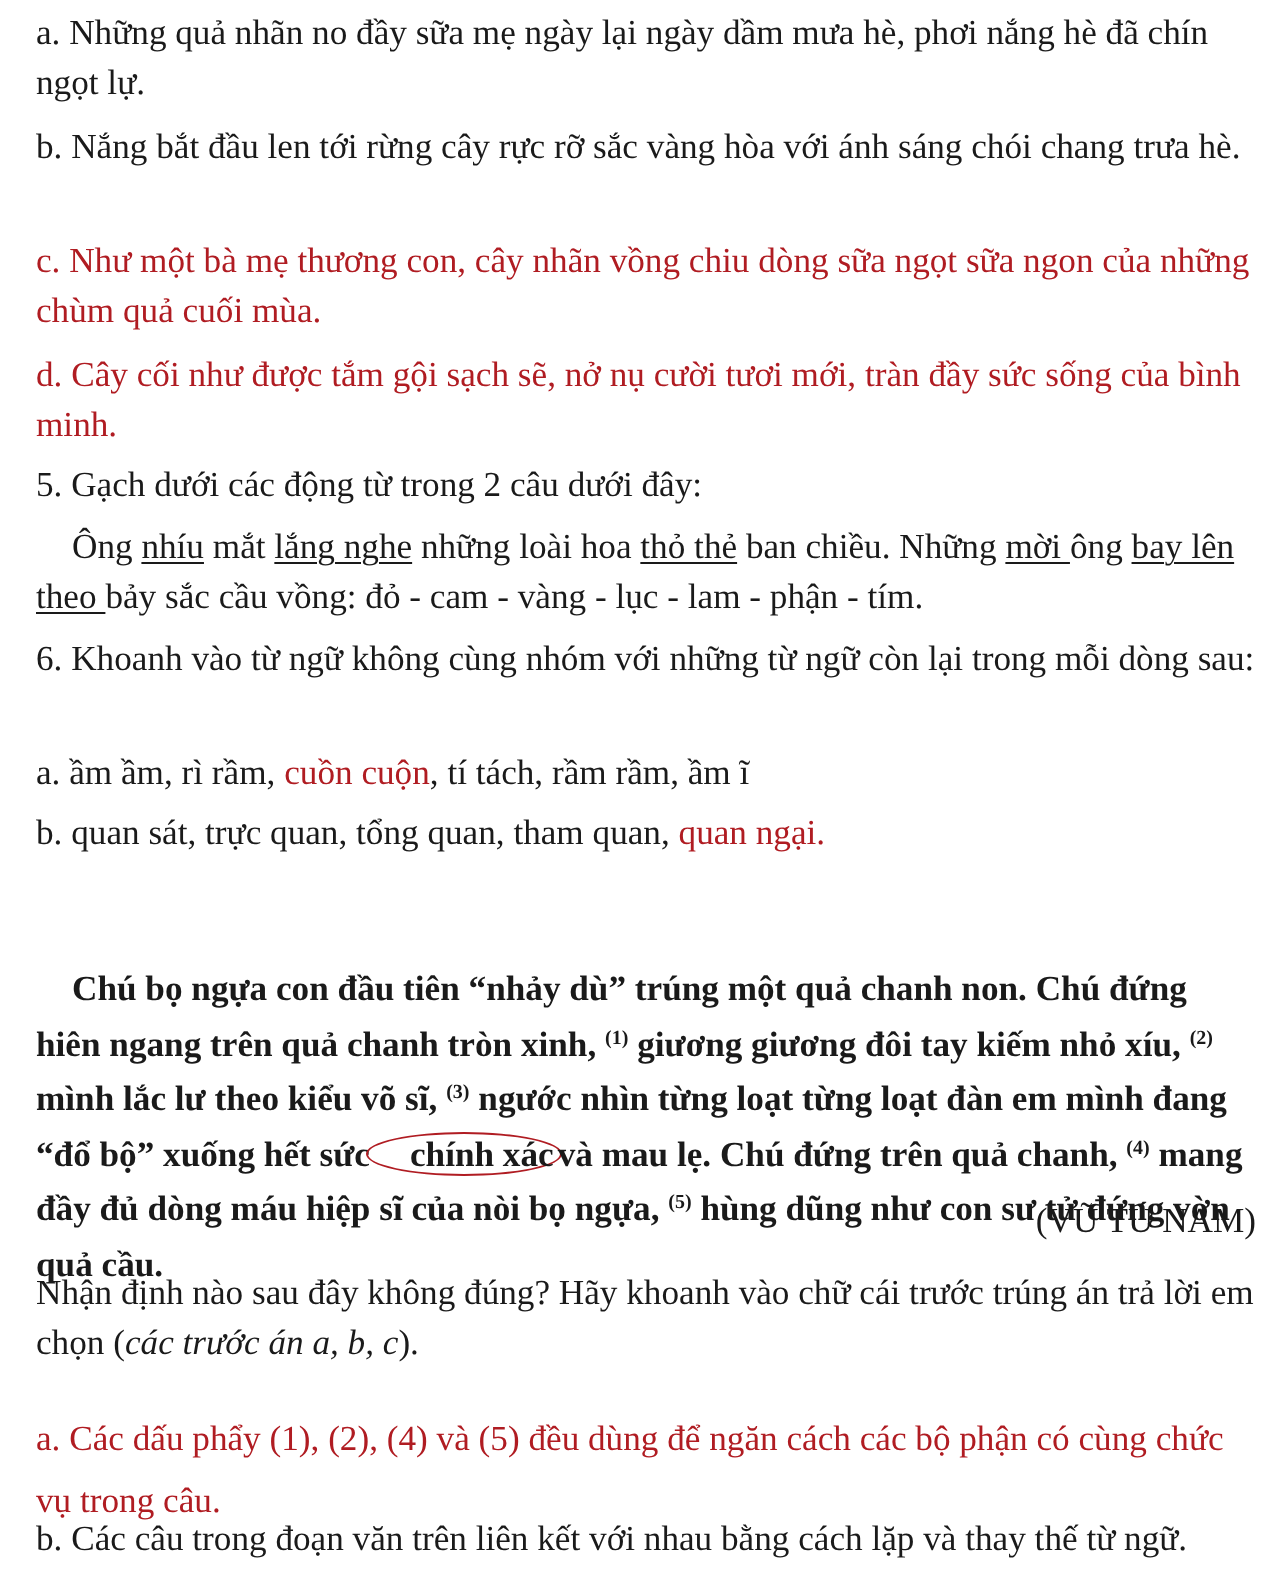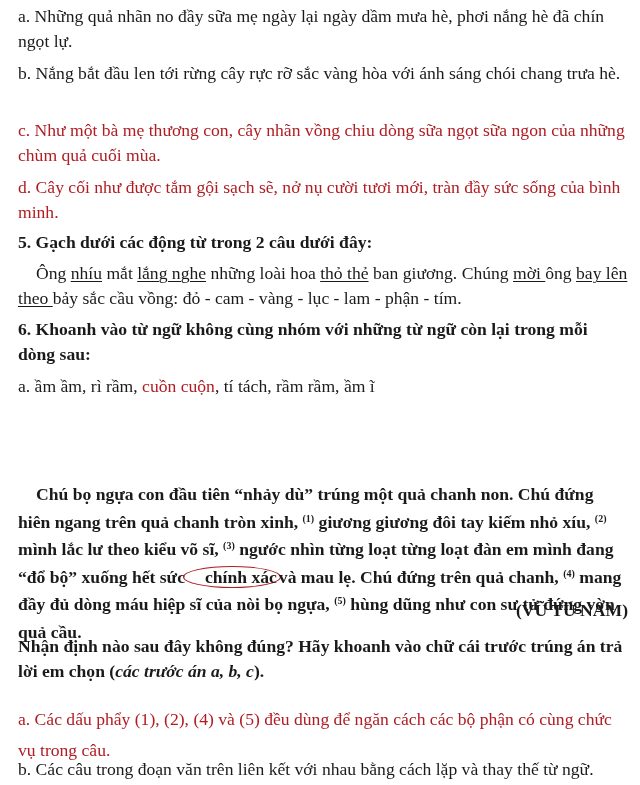--- a/index.html
+++ b/index.html
@@ -8,21 +8,21 @@
       font-family: "Liberation Serif", "DejaVu Serif", serif;
       color: #1a1a1a;
       font-size: 17.6px;
       line-height: 25px;
     }
     .page { position: relative; width: 640px; height: 653px; }
     .p {
       position: absolute; left: 18px; width: 610px; margin: 0;
     }
     .red { color: #b01c22; }
-    .bold { font-weight: bold; }
+    .bold { font-weight: normal; }
     .indent { text-indent: 18px; }
     .u { text-decoration: underline; text-underline-offset: 2px; text-decoration-thickness: 1px; }
     sup { font-size: 10px; line-height: 0; vertical-align: 6px; }
     .circle {
       display: inline-block;
       border: 1.5px solid #b01c22;
       border-radius: 50%;
       padding: 0 3px;
       line-height: 20px;
       margin: 0 -2px;
@@ -35,26 +35,29 @@
 
 <div class="page">
 
   <p class="p" style="top:4px;">a. Những quả nhãn no đầy sữa mẹ ngày lại ngày dầm mưa hè, phơi nắng hè đã chín ngọt lự.</p>
   <p class="p" style="top:61px;">b. Nắng bắt đầu len tới rừng cây rực rỡ sắc vàng hòa với ánh sáng chói chang trưa hè.</p>
   <p class="p red" style="top:118px;">c. Như một bà mẹ thương con, cây nhãn vồng chiu dòng sữa ngọt sữa ngon của những chùm quả cuối mùa.</p>
   <p class="p red" style="top:175px;">d. Cây cối như được tắm gội sạch sẽ, nở nụ cười tươi mới, tràn đầy sức sống của bình minh.</p>
 
   <p class="p bold" style="top:230px;">5. Gạch dưới các động từ trong 2 câu dưới đây:</p>
   <p class="p indent" style="top:261px;">
-    <span>Ông </span><span class="u">nhíu</span><span> mắt </span><span class="u">lắng nghe</span><span> những loài hoa </span><span class="u">thỏ thẻ</span><span> ban giương. Chúng </span><span class="u">mời </span><span>ông </span><span class="u">bay lên</span><span> </span><span class="u">theo </span><span>bảy sắc cầu vồng: đỏ - cam - vàng - lục - lam - phận - tím.</span>
+    <span>Ông </span><span class="u">nhíu</span><span> mắt </span><span class="u">lắng nghe</span><span> những loài hoa </span><span class="u">thỏ thẻ</span><span> ban chiều. Những </span><span class="u">mời </span><span>ông </span><span class="u">bay lên</span><span> </span><span class="u">theo </span><span>bảy sắc cầu vồng: đỏ - cam - vàng - lục - lam - phận - tím.</span>
   </p>
 
   <p class="p bold" style="top:317px;">6. Khoanh vào từ ngữ không cùng nhóm với những từ ngữ còn lại trong mỗi dòng sau:</p>
   <p class="p" style="top:374px;">
     <span>a. ầm ầm, rì rầm, </span><span class="red">cuồn cuộn</span><span>, tí tách, rầm rầm, ầm ĩ</span>
+  </p>
+  <p class="p" style="top:404px;">
+    <span>b. quan sát, trực quan, tổng quan, tham quan, </span><span class="red">quan ngại.</span>
   </p>
 
   <p class="p indent" style="top:481px; line-height:27.5px;font-weight:bold;">
     <span>Chú bọ ngựa con đầu tiên “nhảy dù” trúng một quả chanh non. Chú đứng hiên ngang trên quả chanh tròn xinh, </span><sup>(1)</sup><span> giương giương đôi tay kiếm nhỏ xíu, </span><sup>(2)</sup><span> mình lắc lư theo kiểu võ sĩ, </span><sup>(3)</sup><span> ngước nhìn từng loạt từng loạt đàn em mình đang “đổ bộ” xuống hết sức</span><span class="circle">chính xác</span><span>và mau lẹ. Chú đứng trên quả chanh, </span><sup>(4)</sup><span> mang đầy đủ dòng máu hiệp sĩ của nòi bọ ngựa, </span><sup>(5)</sup><span> hùng dũng như con sư tử đứng vờn quả cầu.</span>
   </p>
 
   <p class="p bold right" style="top:598px;">(VŨ TÚ NAM)</p>
 
   <p class="p bold" style="top:634px;">
     <span>Nhận định nào sau đây không đúng? Hãy khoanh vào chữ cái trước trúng án trả lời em chọn (</span><span class="ital">các trước án a, b, c</span><span>).</span>

